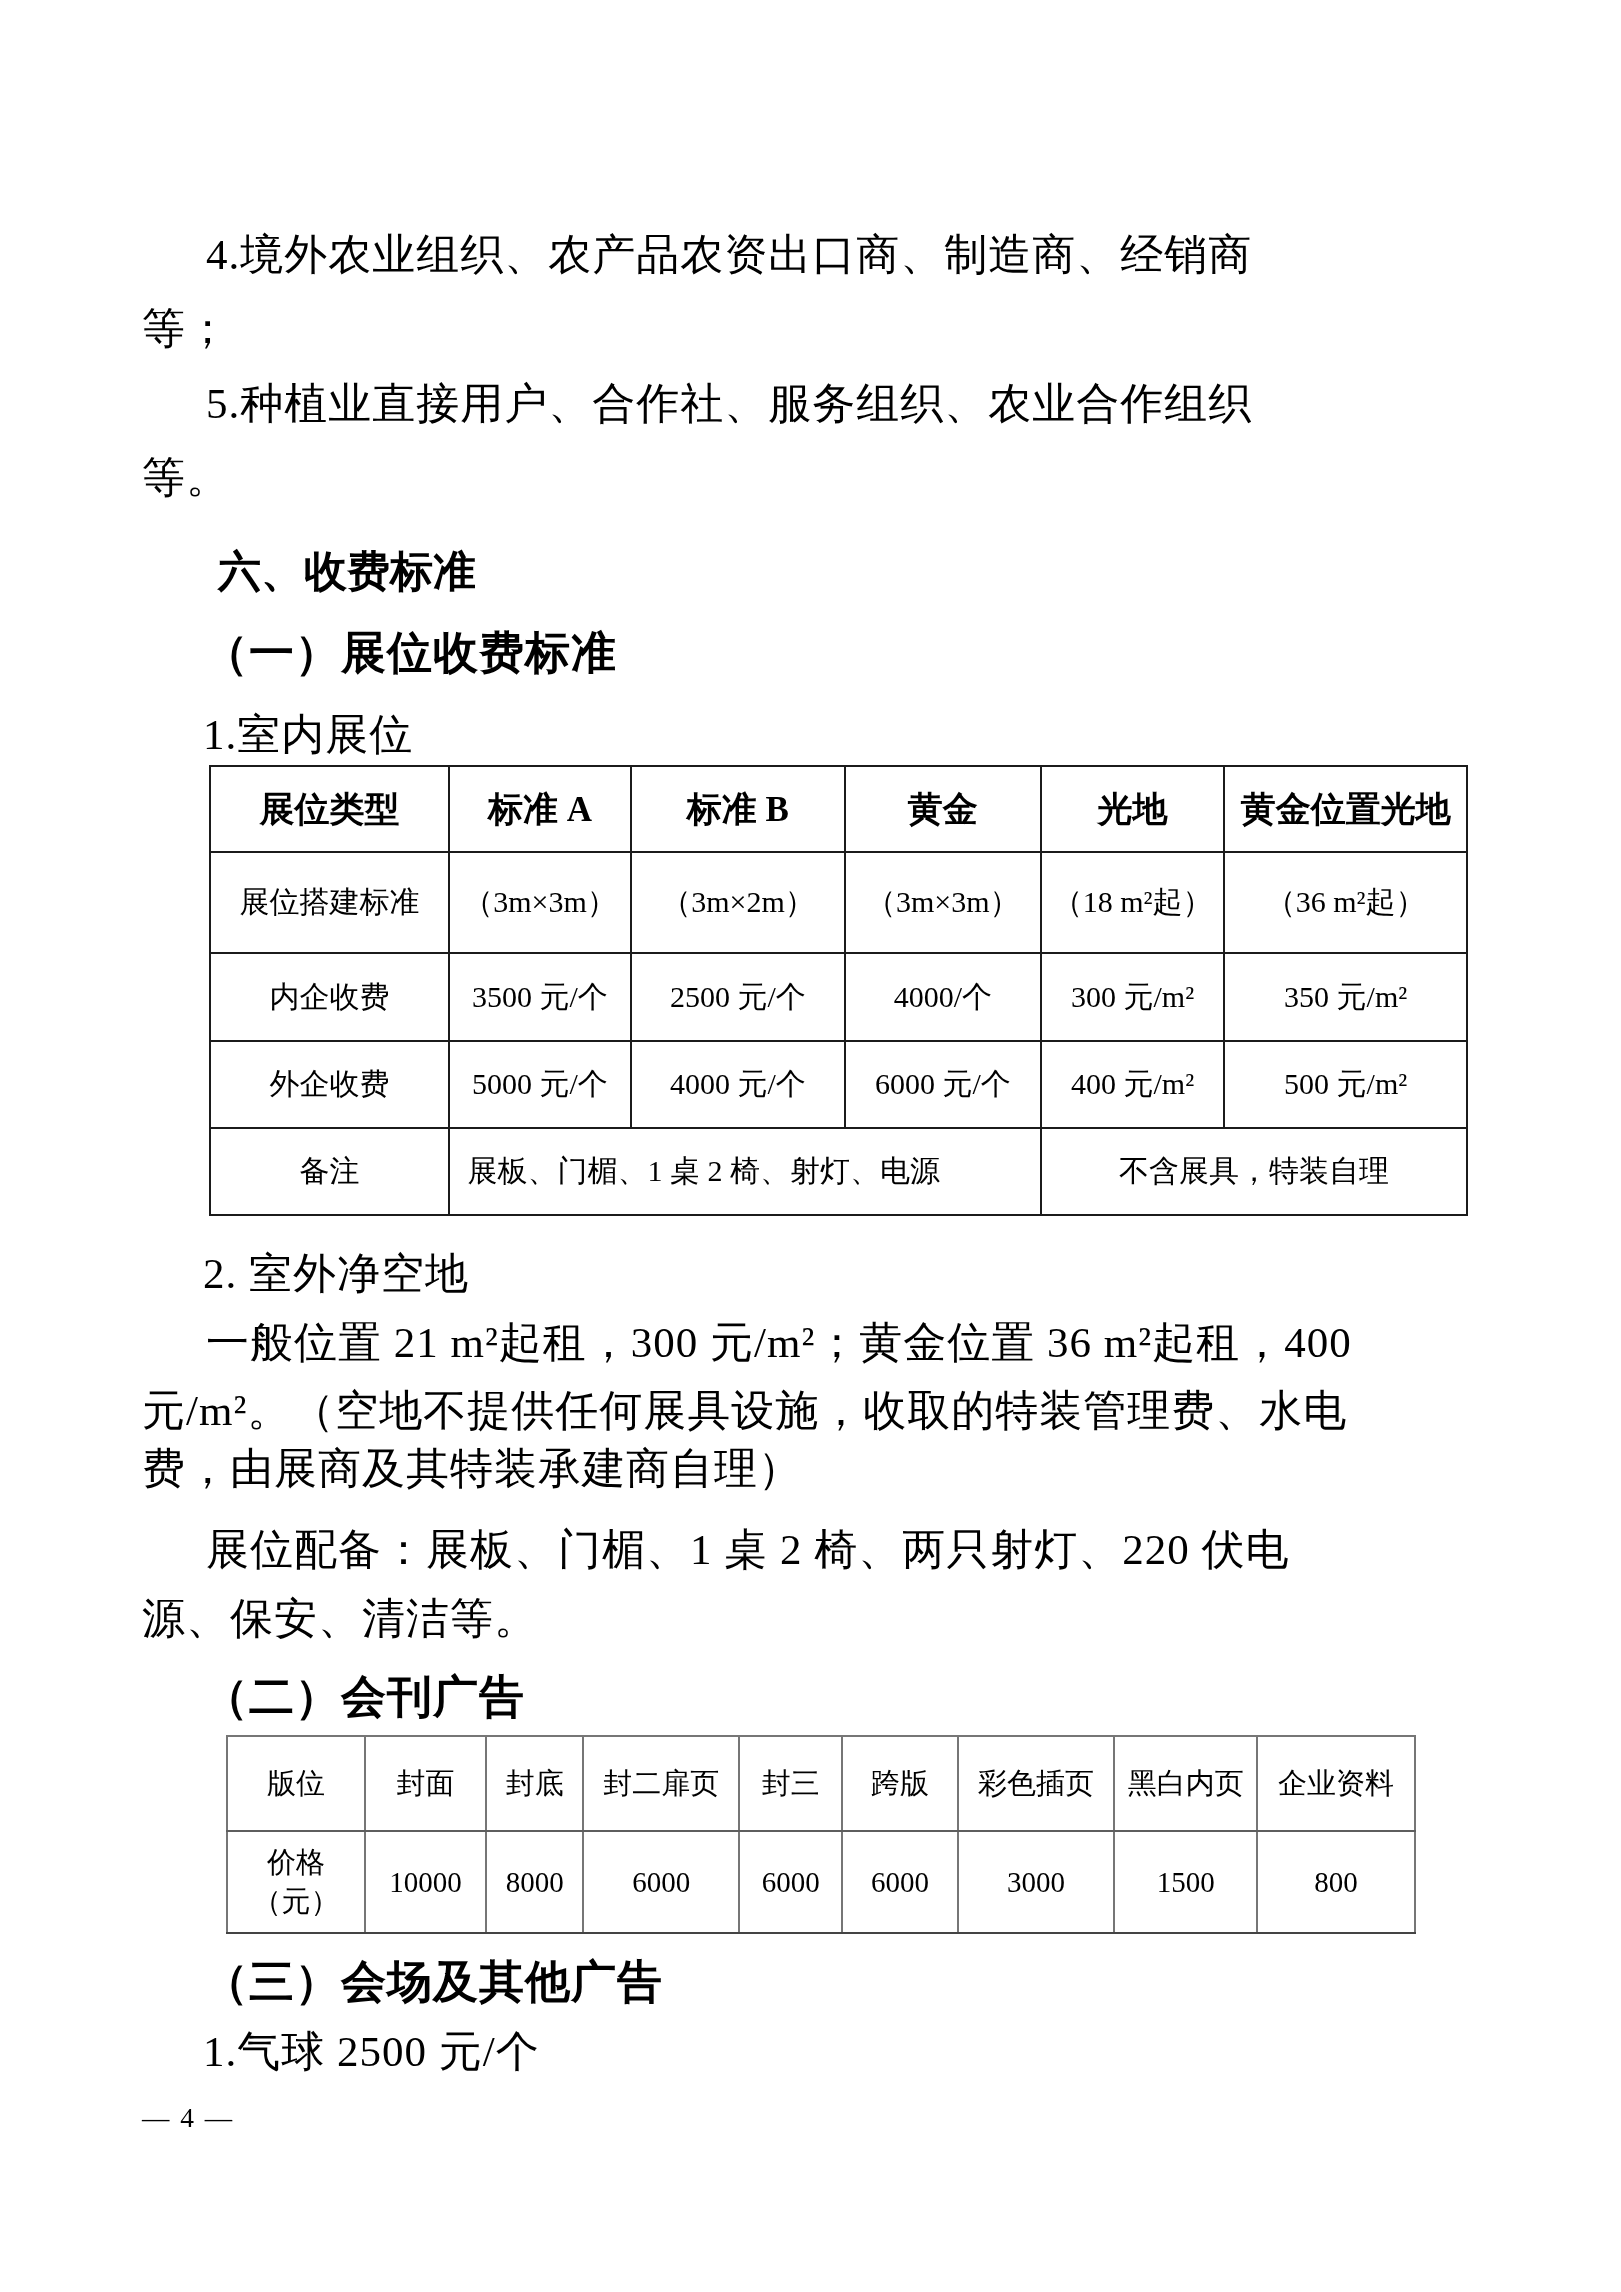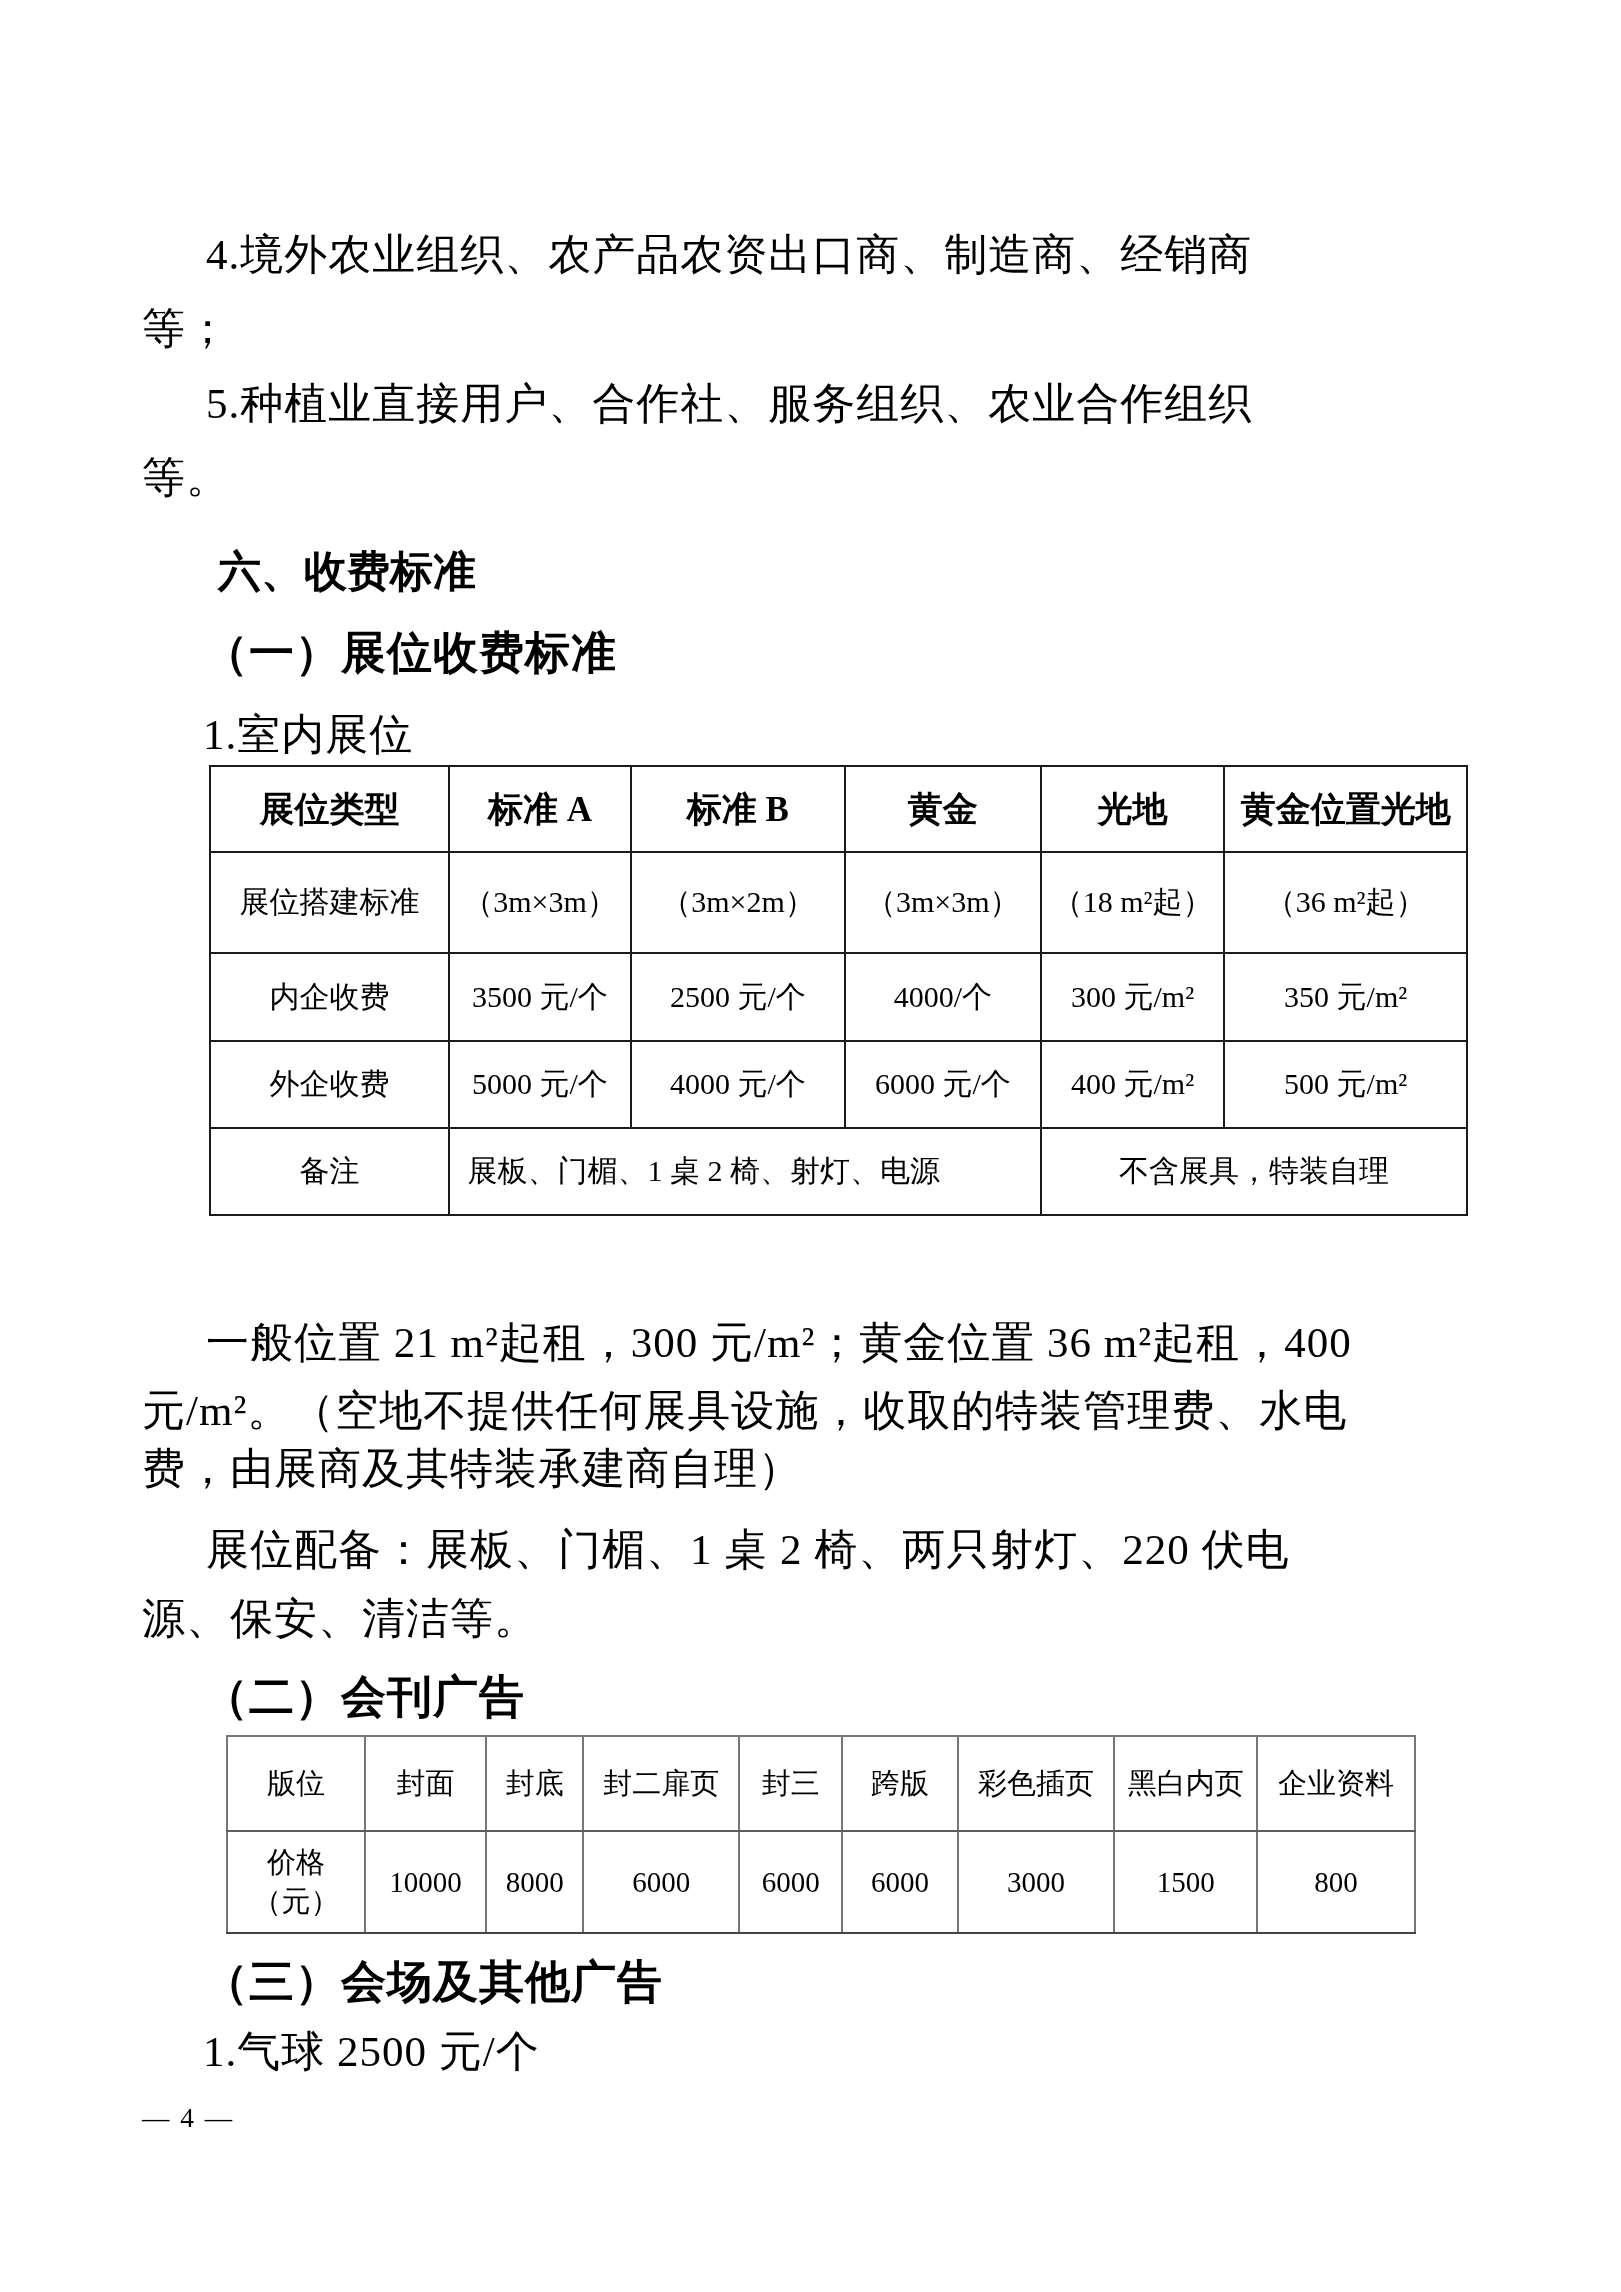--- a/index.html
+++ b/index.html
@@ -112,20 +112,21 @@
       <td>500 元/m²</td>
     </tr>
     <tr style="height:87px">
       <td>备注</td>
       <td colspan="3" class="note-left">展板、门楣、1 桌 2 椅、射灯、电源</td>
       <td colspan="2">不含展具，特装自理</td>
     </tr>
   </tbody>
     </table>
 
+  <div class="blk bline indent-s" style="top:1237px">2. 室外净空地</div>
   <div class="blk bline indent" style="top:1306px">一般位置 21 m²起租，300 元/m²；黄金位置 36 m²起租，400</div>
   <div class="blk bline" style="top:1374px">元/m²。（空地不提供任何展具设施，收取的特装管理费、水电</div>
   <div class="blk bline" style="top:1432px">费，由展商及其特装承建商自理）</div>
   <div class="blk bline indent" style="top:1513px">展位配备：展板、门楣、1 桌 2 椅、两只射灯、220 伏电</div>
   <div class="blk bline" style="top:1582px">源、保安、清洁等。</div>
 
   <div class="blk h-paren" style="top:1660px">（二）会刊广告</div>
 
   <table class="t-ad">
     <colgroup>

